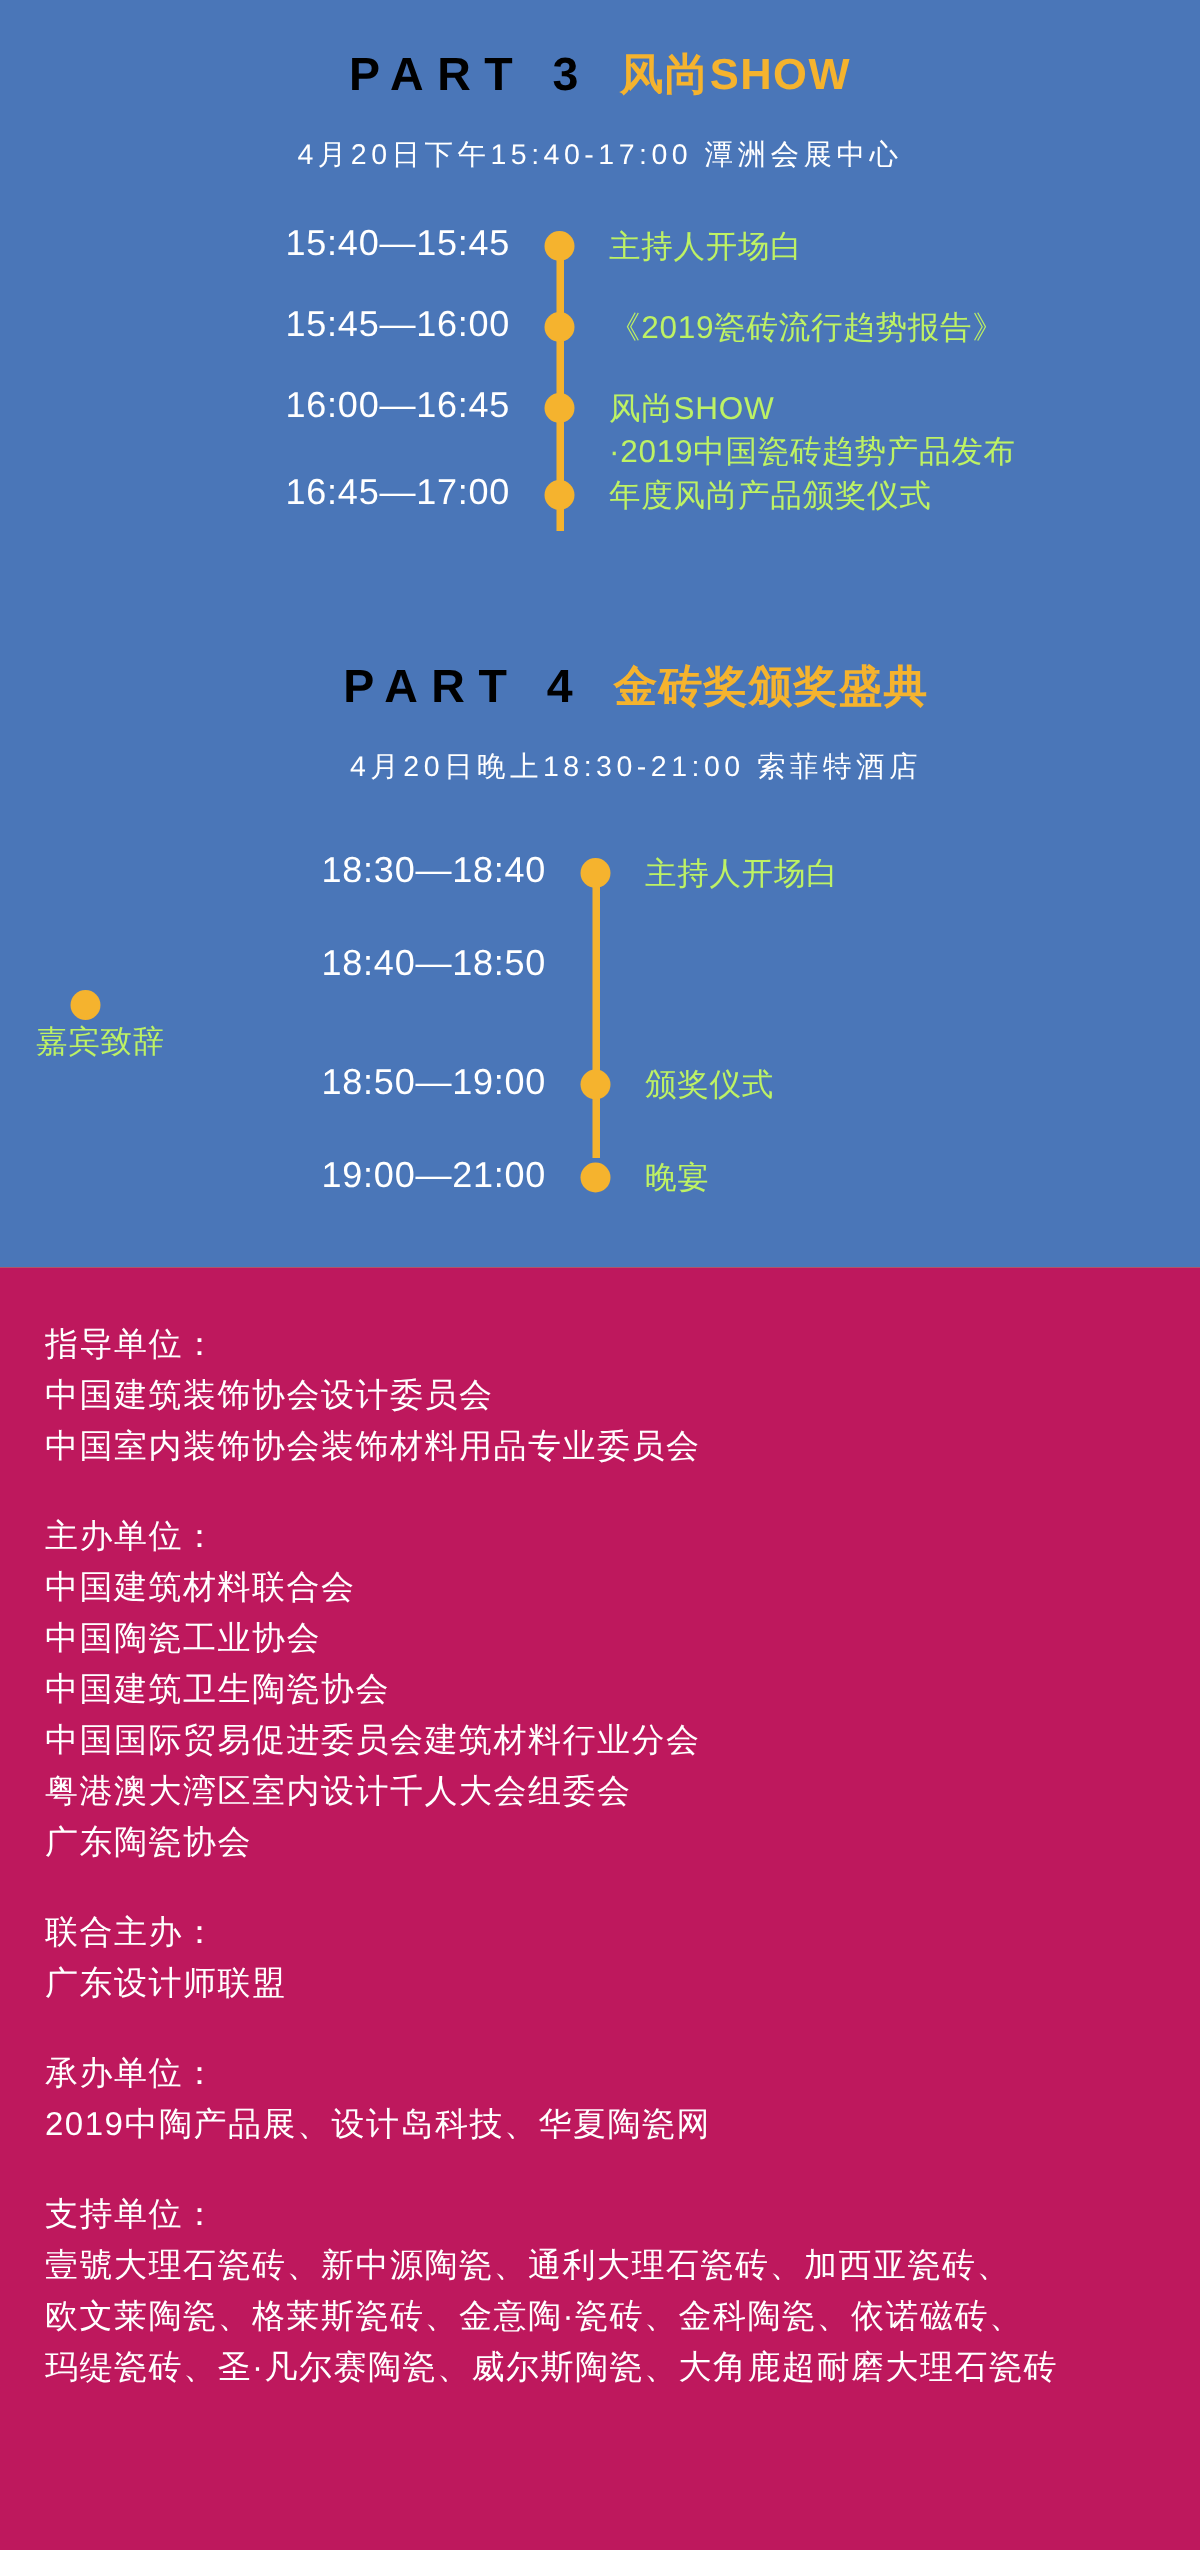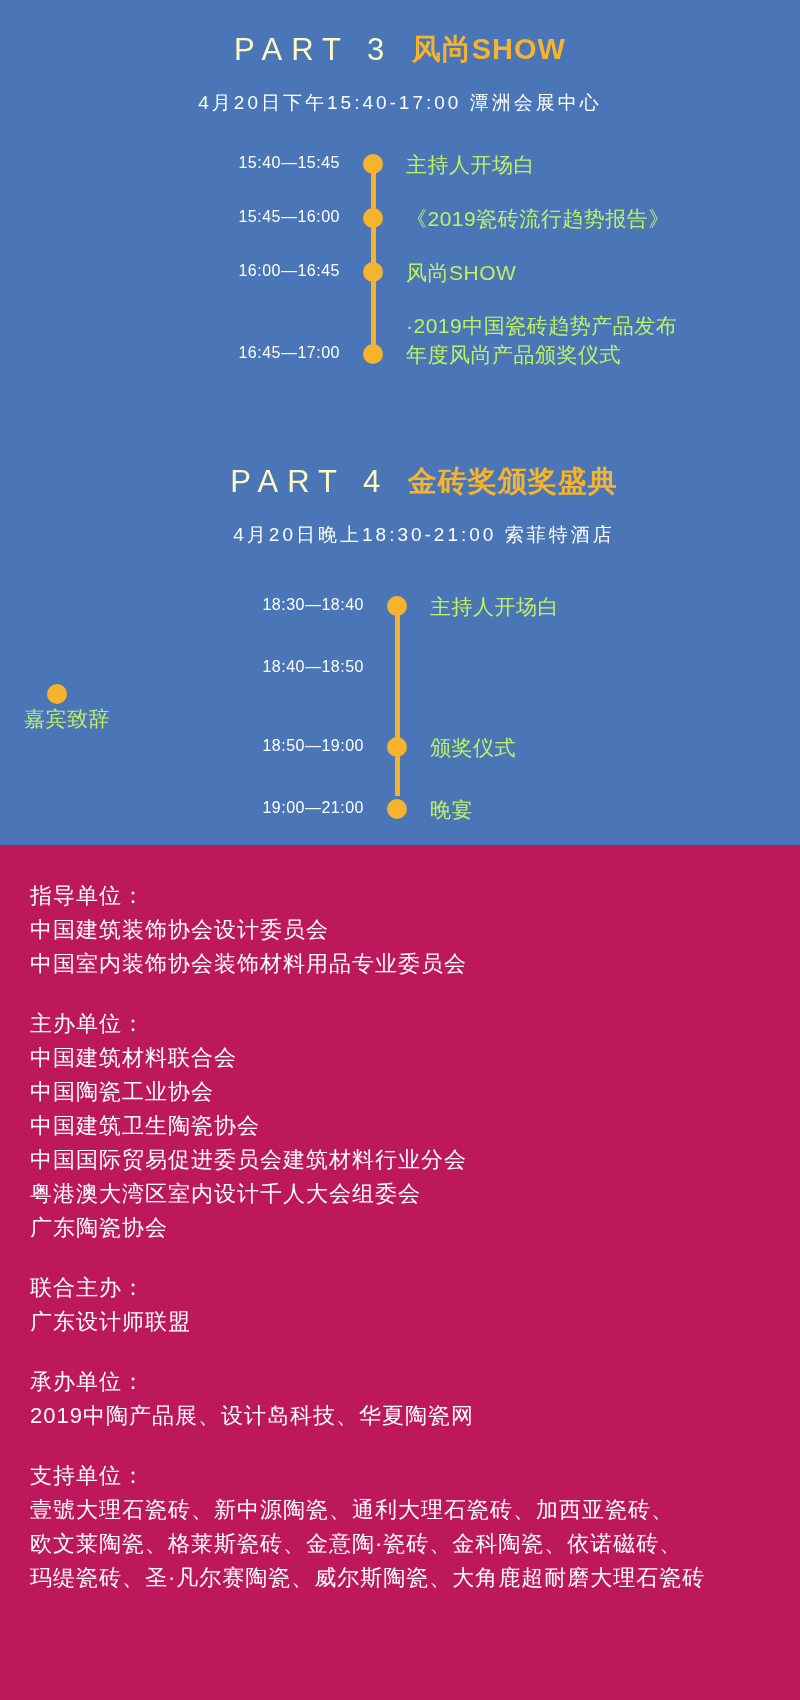--- a/index.html
+++ b/index.html
@@ -28,22 +28,22 @@
   .part-block {
     width: 100%;
   }
   .part-head {
     text-align: center;
     white-space: nowrap;
   }
   .part-label {
     font-size: 31px;
     letter-spacing: 9px;
-    color: #fef9c3;
-    font-weight: 400;
+    color: #000000;
+    font-weight: 700;
     display: inline-block;
     vertical-align: middle;
   }
   .part-title {
     font-size: 29px;
     color: #f5b32e;
     font-weight: bold;
     display: inline-block;
     vertical-align: middle;
     margin-left: 14px;
@@ -69,21 +69,21 @@
   .tl-row {
     position: relative;
     display: flex;
     align-items: flex-start;
     min-height: 54px;
   }
   .tl-time {
     width: 340px;
     text-align: right;
     color: #ffffff;
-    font-size: 16px;
+    font-size: 24px;
     padding-right: 0;
     letter-spacing: 0.5px;
     white-space: nowrap;
     line-height: 26px;
   }
   .tl-dot-cell {
     width: 66px;
     position: relative;
     display: flex;
     justify-content: center;
@@ -99,21 +99,20 @@
   }
   .tl-desc {
     flex: 1;
     color: #bef264;
     font-size: 21px;
     line-height: 29px;
     letter-spacing: 0.5px;
   }
   .tl-desc .sub-line {
     display: block;
-    margin-top: 24px;
   }
   .part4-wrap {
     margin-top: 68px;
     margin-left: 24px;
   }
   
   .yellow-section {
     background: #be185d;
     padding: 34px 30px 20px 30px;
     box-sizing: border-box;

